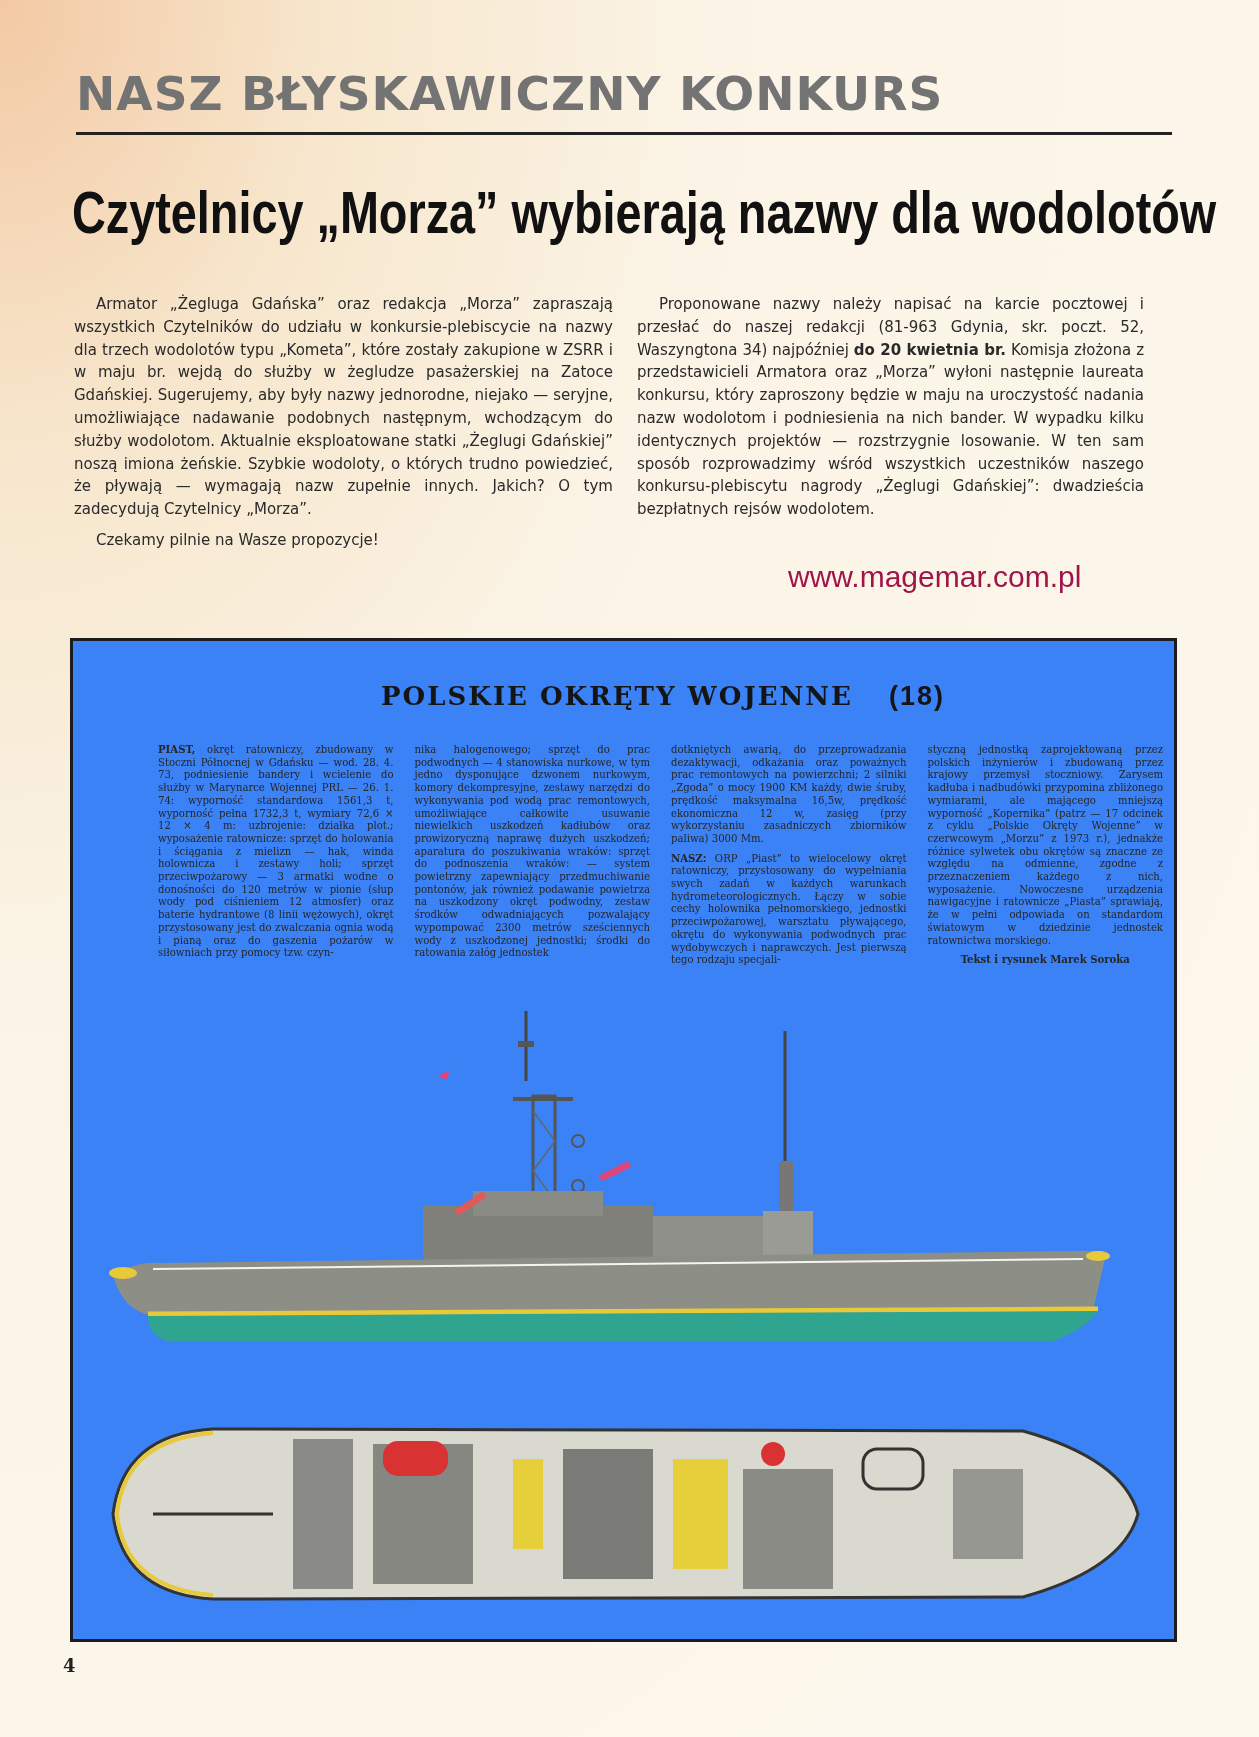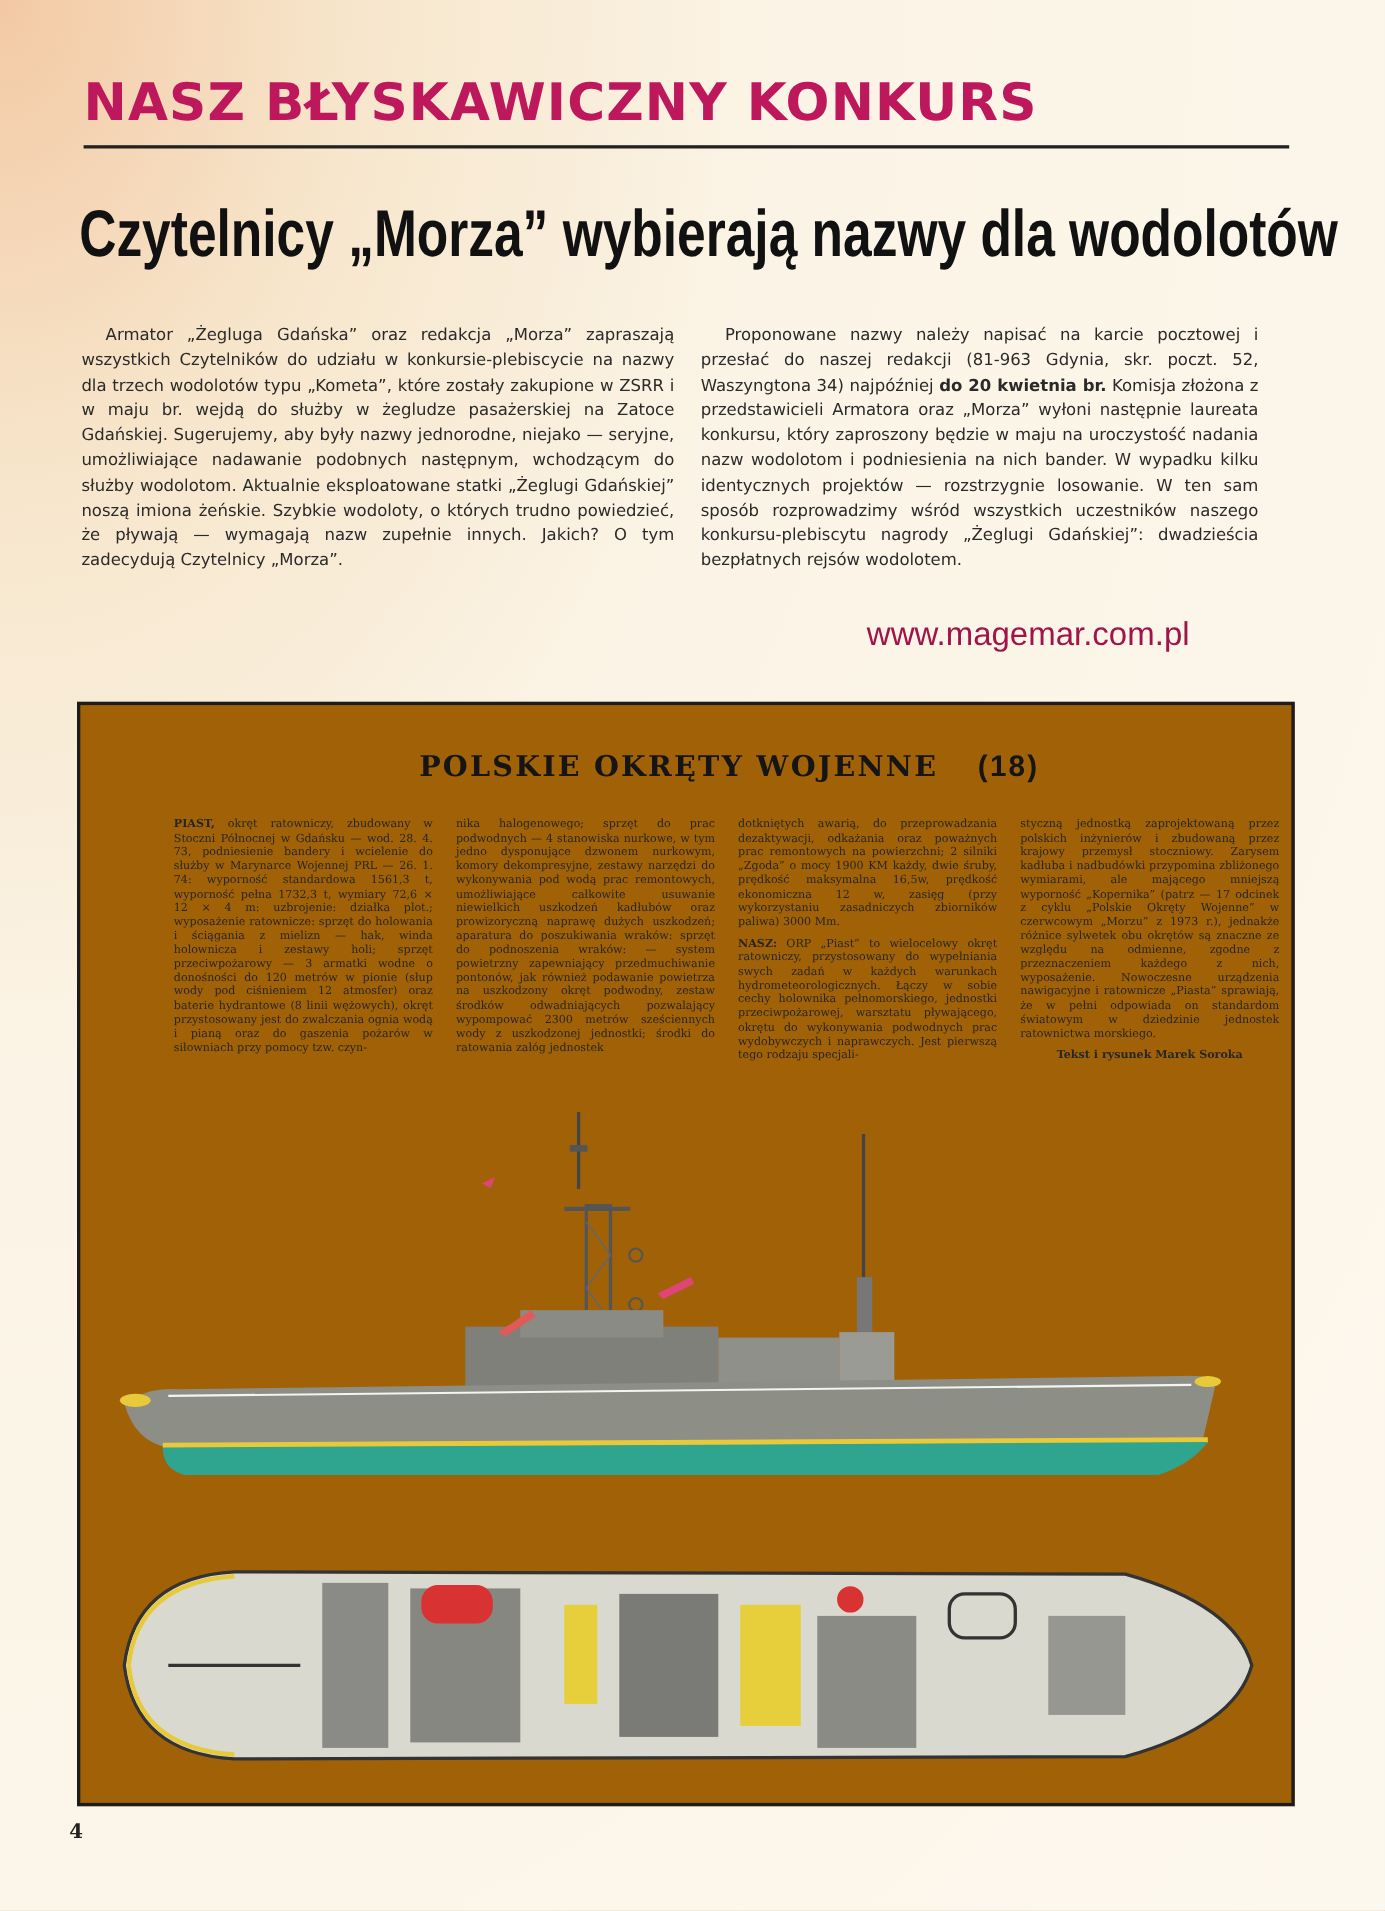--- a/index.html
+++ b/index.html
@@ -4,21 +4,21 @@
 <style>
   html, body { margin:0; padding:0; }
   body {
     width:1259px; height:1737px; position:relative; overflow:hidden;
     background: radial-gradient(ellipse at 0% 0%, #f3c9a4 0%, #f7e6cc 18%, #fbf4e6 40%, #fdf8ee 100%);
     font-family:"DejaVu Sans", sans-serif; color:#222;
   }
   .kicker {
     position:absolute; left:76px; top:68px; width:1100px;
     font-family:"DejaVu Sans", sans-serif; font-weight:bold;
-    font-size:47px; letter-spacing:1px; color:#be185d; line-height:52px;
+    font-size:47px; letter-spacing:1px; color:#737373; line-height:52px;
   }
   .kicker-rule { position:absolute; left:76px; top:132px; width:1096px; height:3px; background:#222; }
   .headline {
     position:absolute; left:72px; top:178px; width:1110px;
     font-family:"Liberation Sans", sans-serif; font-weight:bold;
     font-size:60px; line-height:70px; color:#111;
     transform:scaleX(0.78); transform-origin:left top; white-space:nowrap; width:1420px;
   }
   .intro-col {
     position:absolute; top:293px; width:540px;
@@ -28,21 +28,21 @@
   .intro-col p { margin:0; text-indent:22px; }
   .intro-col p + p { margin-top:8px; }
   .col-left { left:74px; width:539px; }
   .col-right { left:637px; width:507px; }
   .watermark {
     position:absolute; left:788px; top:560px;
     font-family:"Liberation Sans", sans-serif; font-size:30px; color:#a0144a;
   }
   .box {
     position:absolute; left:70px; top:638px; width:1101px; height:998px;
-    border:3px solid #1c1c1c; background:#a16207;
+    border:3px solid #1c1c1c; background:#3b82f6;
   }
   .box-title {
     position:absolute; left:230px; top:40px; width:720px; text-align:center;
     font-family:"DejaVu Serif", serif; font-weight:bold; font-size:26px; letter-spacing:2px; color:#151515;
   }
   .box-title .num { margin-left:36px; font-family:"Liberation Sans", sans-serif; font-size:27px; }
   .spec-cols { position:absolute; left:45px; top:103px; width:1005px; height:200px; display:flex; gap:21px;margin-left:40px; }
   .spec-col {
     flex:1; font-family:"DejaVu Serif", serif; font-size:10.1px; line-height:12.7px;
     text-align:justify; color:#262626;
@@ -60,20 +60,21 @@
 </style>
 </head>
 <body>
 
 <div class="kicker">NASZ BŁYSKAWICZNY KONKURS</div>
 <div class="kicker-rule"></div>
 <div class="headline">Czytelnicy „Morza” wybierają nazwy dla wodolotów</div>
 
 <div class="intro-col col-left">
   <p>Armator „Żegluga Gdańska” oraz redakcja „Morza” zapraszają wszystkich Czytelników do udziału w konkursie-plebiscycie na nazwy dla trzech wodolotów typu „Kometa”, które zostały zakupione w ZSRR i w maju br. wejdą do służby w żegludze pasażerskiej na Zatoce Gdańskiej. Sugerujemy, aby były nazwy jednorodne, niejako — seryjne, umożliwiające nadawanie podobnych następnym, wchodzącym do służby wodolotom. Aktualnie eksploatowane statki „Żeglugi Gdańskiej” noszą imiona żeńskie. Szybkie wodoloty, o których trudno powiedzieć, że pływają — wymagają nazw zupełnie innych. Jakich? O tym zadecydują Czytelnicy „Morza”.</p>
+  <p>Czekamy pilnie na Wasze propozycje!</p>
 </div>
 <div class="intro-col col-right">
   <p><span>Proponowane nazwy należy napisać na karcie pocztowej i przesłać do naszej redakcji (81-963 Gdynia, skr. poczt. 52, Waszyngtona 34) najpóźniej </span><b>do 20 kwietnia br.</b><span> Komisja złożona z przedstawicieli Armatora oraz „Morza” wyłoni następnie laureata konkursu, który zaproszony będzie w maju na uroczystość nadania nazw wodolotom i podniesienia na nich bander. W wypadku kilku identycznych projektów — rozstrzygnie losowanie. W ten sam sposób rozprowadzimy wśród wszystkich uczestników naszego konkursu-plebiscytu nagrody „Żeglugi Gdańskiej”: dwadzieścia bezpłatnych rejsów wodolotem.</span></p>
 </div>
 
 <div class="watermark">www.magemar.com.pl</div>
 
 <div class="box">
   <div class="box-title">
     <span>POLSKIE OKRĘTY WOJENNE</span><span class="num">(18)</span>

